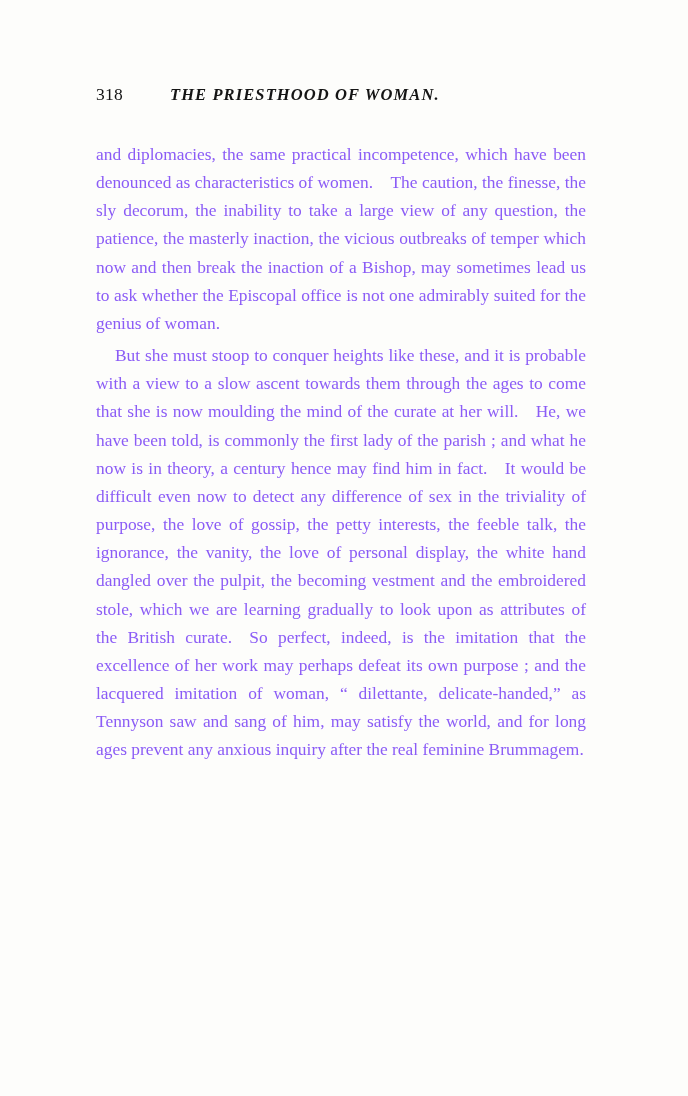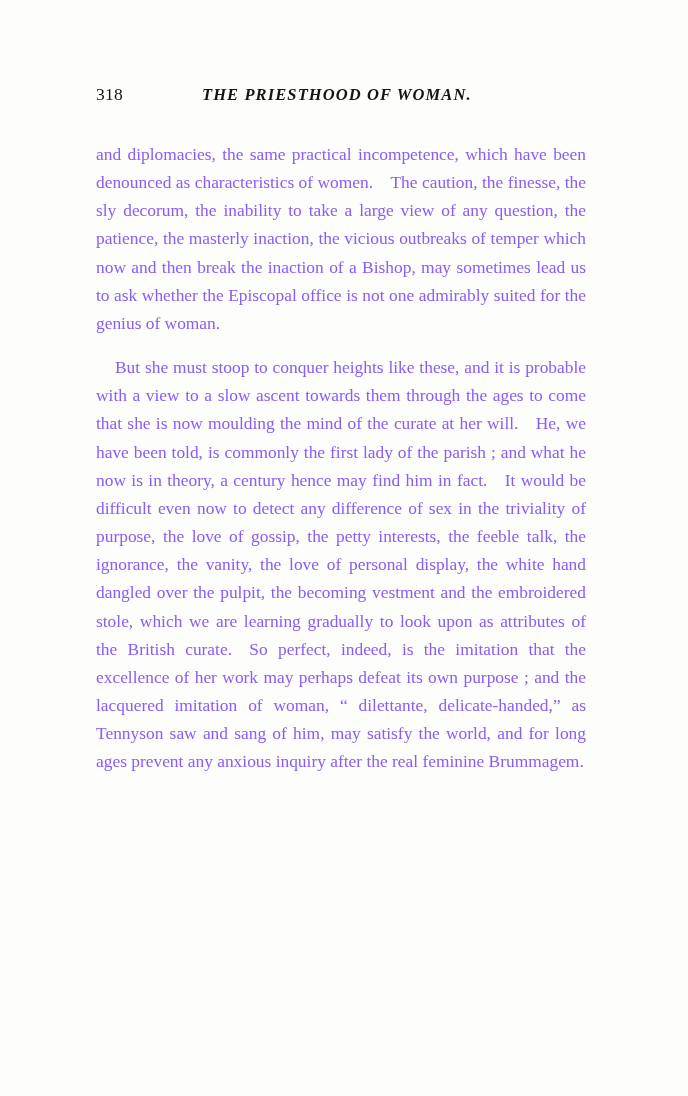--- a/index.html
+++ b/index.html
@@ -42,36 +42,35 @@
     flex: 0 0 74px;
     color: #151515;
   }
   .head-title {
     font-size: 16.5px;
     font-style: italic;
     font-weight: bold;
     letter-spacing: 1.1px;
     color: #151515;
     white-space: nowrap;
-    margin-left: 32px;
   }
   .body-text p {
     margin: 0;
     font-size: 17.4px;
     line-height: 28.15px;
     text-align: justify;
     text-justify: inter-word;
     color: #8b5cf6;
     hyphens: manual;
   }
   .body-text p.indent {
     text-indent: 19px;
   }
   .body-text p + p {
-    margin-top: 16px;
+    margin-top: 4px;
   }
 </style>
 </head>
 <body>
 
 <div class="page">
   <div class="page-inner">
 
     <div class="running-head">
       <span class="folio">318</span>

